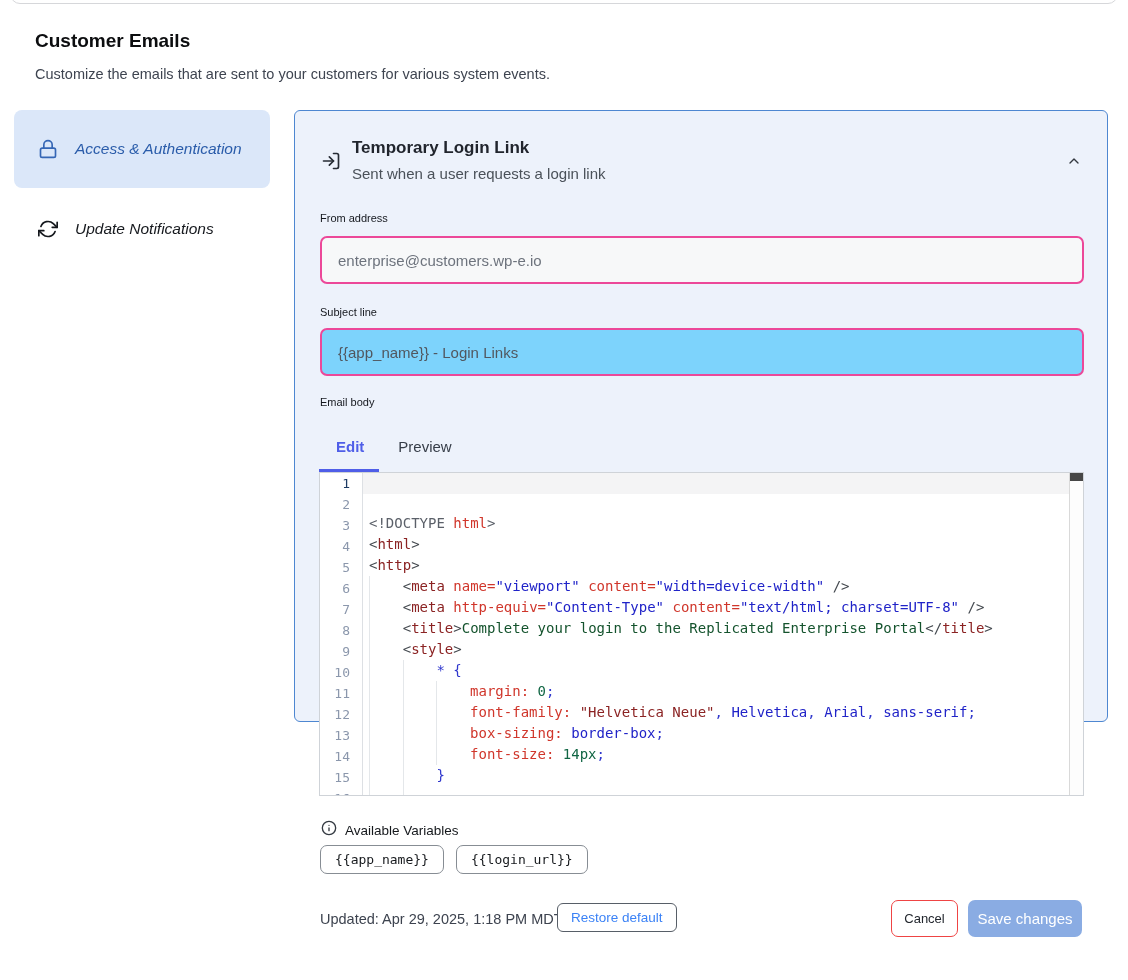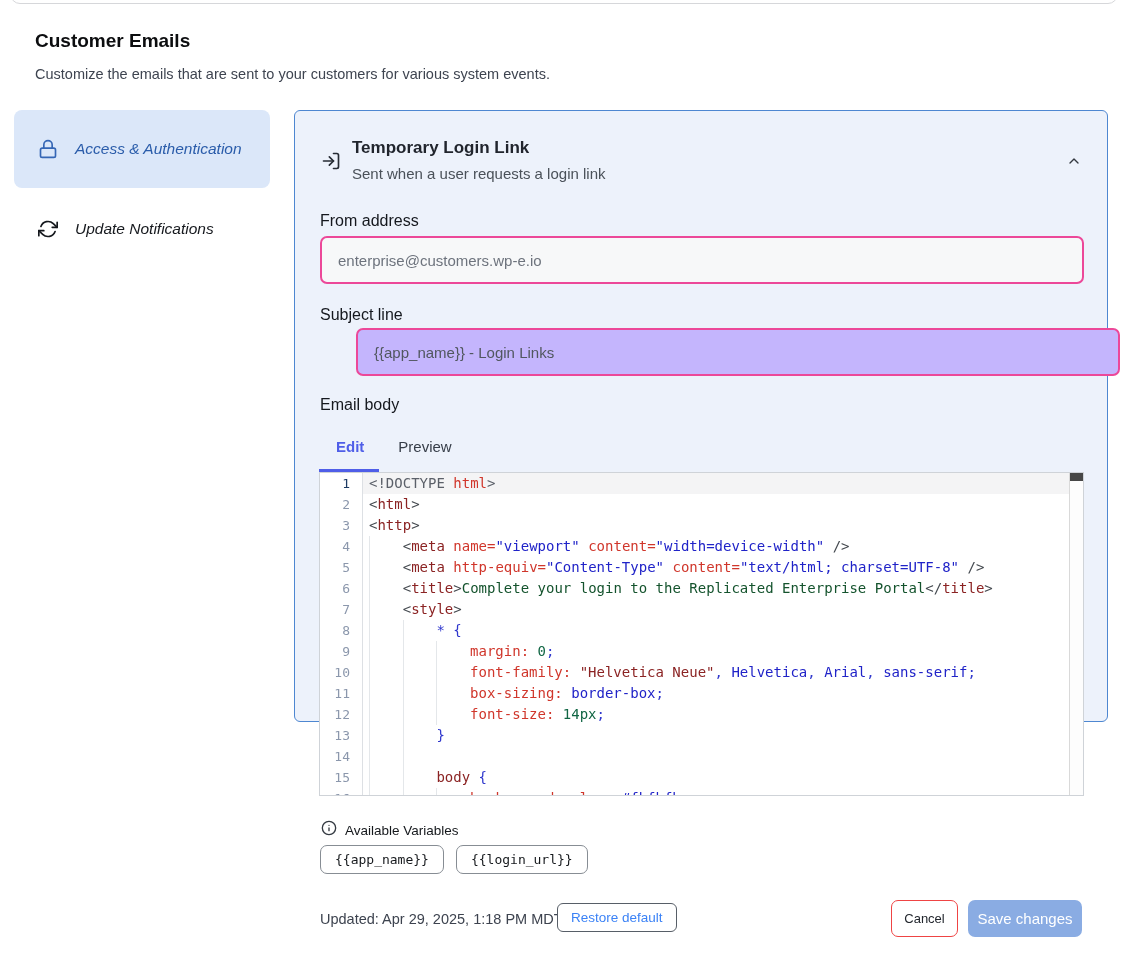--- a/index.html
+++ b/index.html
@@ -25,40 +25,40 @@
   .side-item.one .lbl { width:170px; }
 
   
   .card { position:absolute; left:294px; top:110px; width:814px; height:612px;
     background:#edf2fb; border:1px solid var(--card-border); border-radius:6px; }
   .hdr-icon { position:absolute; left:26px; top:40px; width:20px; height:20px; }
   .card-title { position:absolute; left:57px; top:27px; font-size:17px; font-weight:700; color:#21252d; }
   .card-subtitle { position:absolute; left:57px; top:54px; font-size:15px; color:#4a5159; }
   .collapse-btn { position:absolute; left:766px; top:38px; width:26px; height:26px; background:none; border:none; cursor:pointer; }
 
-  .fld-label { position:absolute; left:25px; font-size:16px; color:#15181e; }
+  .fld-label { position:absolute; left:25px; font-size:11px; color:#15181e; }
   .fld-input { position:absolute; left:25px; width:764px; height:48px; border:2px solid #ec4899; border-radius:7px;
     padding:0 16px; font-size:15px; font-family:"Liberation Sans", sans-serif; }
   .fld-input.muted { background:#f7f8f9; color:#6d737d; }
-  .fld-input.plain { background:#c4b5fd; color:#51575f;margin-left:36px; }
+  .fld-input.plain { background:#7dd3fc; color:#51575f; }
 
   .tabs { position:absolute; left:41px; top:327px; display:flex; gap:34px; }
   .tab { background:none; border:none; font-size:15px; color:#363d48; cursor:pointer; font-family:"Liberation Sans", sans-serif; }
   .tab.active { color:var(--tab-accent); font-weight:700; }
   .tab-underline { position:absolute; left:24px; top:358px; width:60px; height:3px; background:var(--tab-accent); }
 
   
   .editor { position:absolute; left:24px; top:361px; width:765px; height:324px; background:#fff;
     border:1px solid #cfd3d8; overflow:hidden; font-family:"DejaVu Sans Mono", monospace; font-size:14px; }
   .ed-row { position:relative; display:flex; height:21px; line-height:21px; white-space:pre; }
   .ed-row.active { background:#f4f4f5; }
   .gutter { flex:0 0 43px; text-align:right; padding-right:12px; color:#8b97ac; font-size:13px; background:#fff;
     border-right:1px solid #dde0e4; }
   .ed-row.active .gutter { color:#1d3a63; }
-  .code { padding-left:6px; }
+  .code { padding-left:6px;margin-top:40px; }
   .ig { display:inline-block; width:33.7px; height:21px; border-left:1px solid #e4e7ea; vertical-align:top; }
   .c-pun { color:#44494f; }
   .c-doc { color:#5b6069; }
   .c-tag { color:#8b2323; }
   .c-attr { color:#d0362b; }
   .c-str { color:#2023c8; }
   .c-txt { color:#14532d; }
   .c-num { color:#116644; }
   .c-kw { color:#2023c8; }
   .c-brc { color:#3038cd; }

